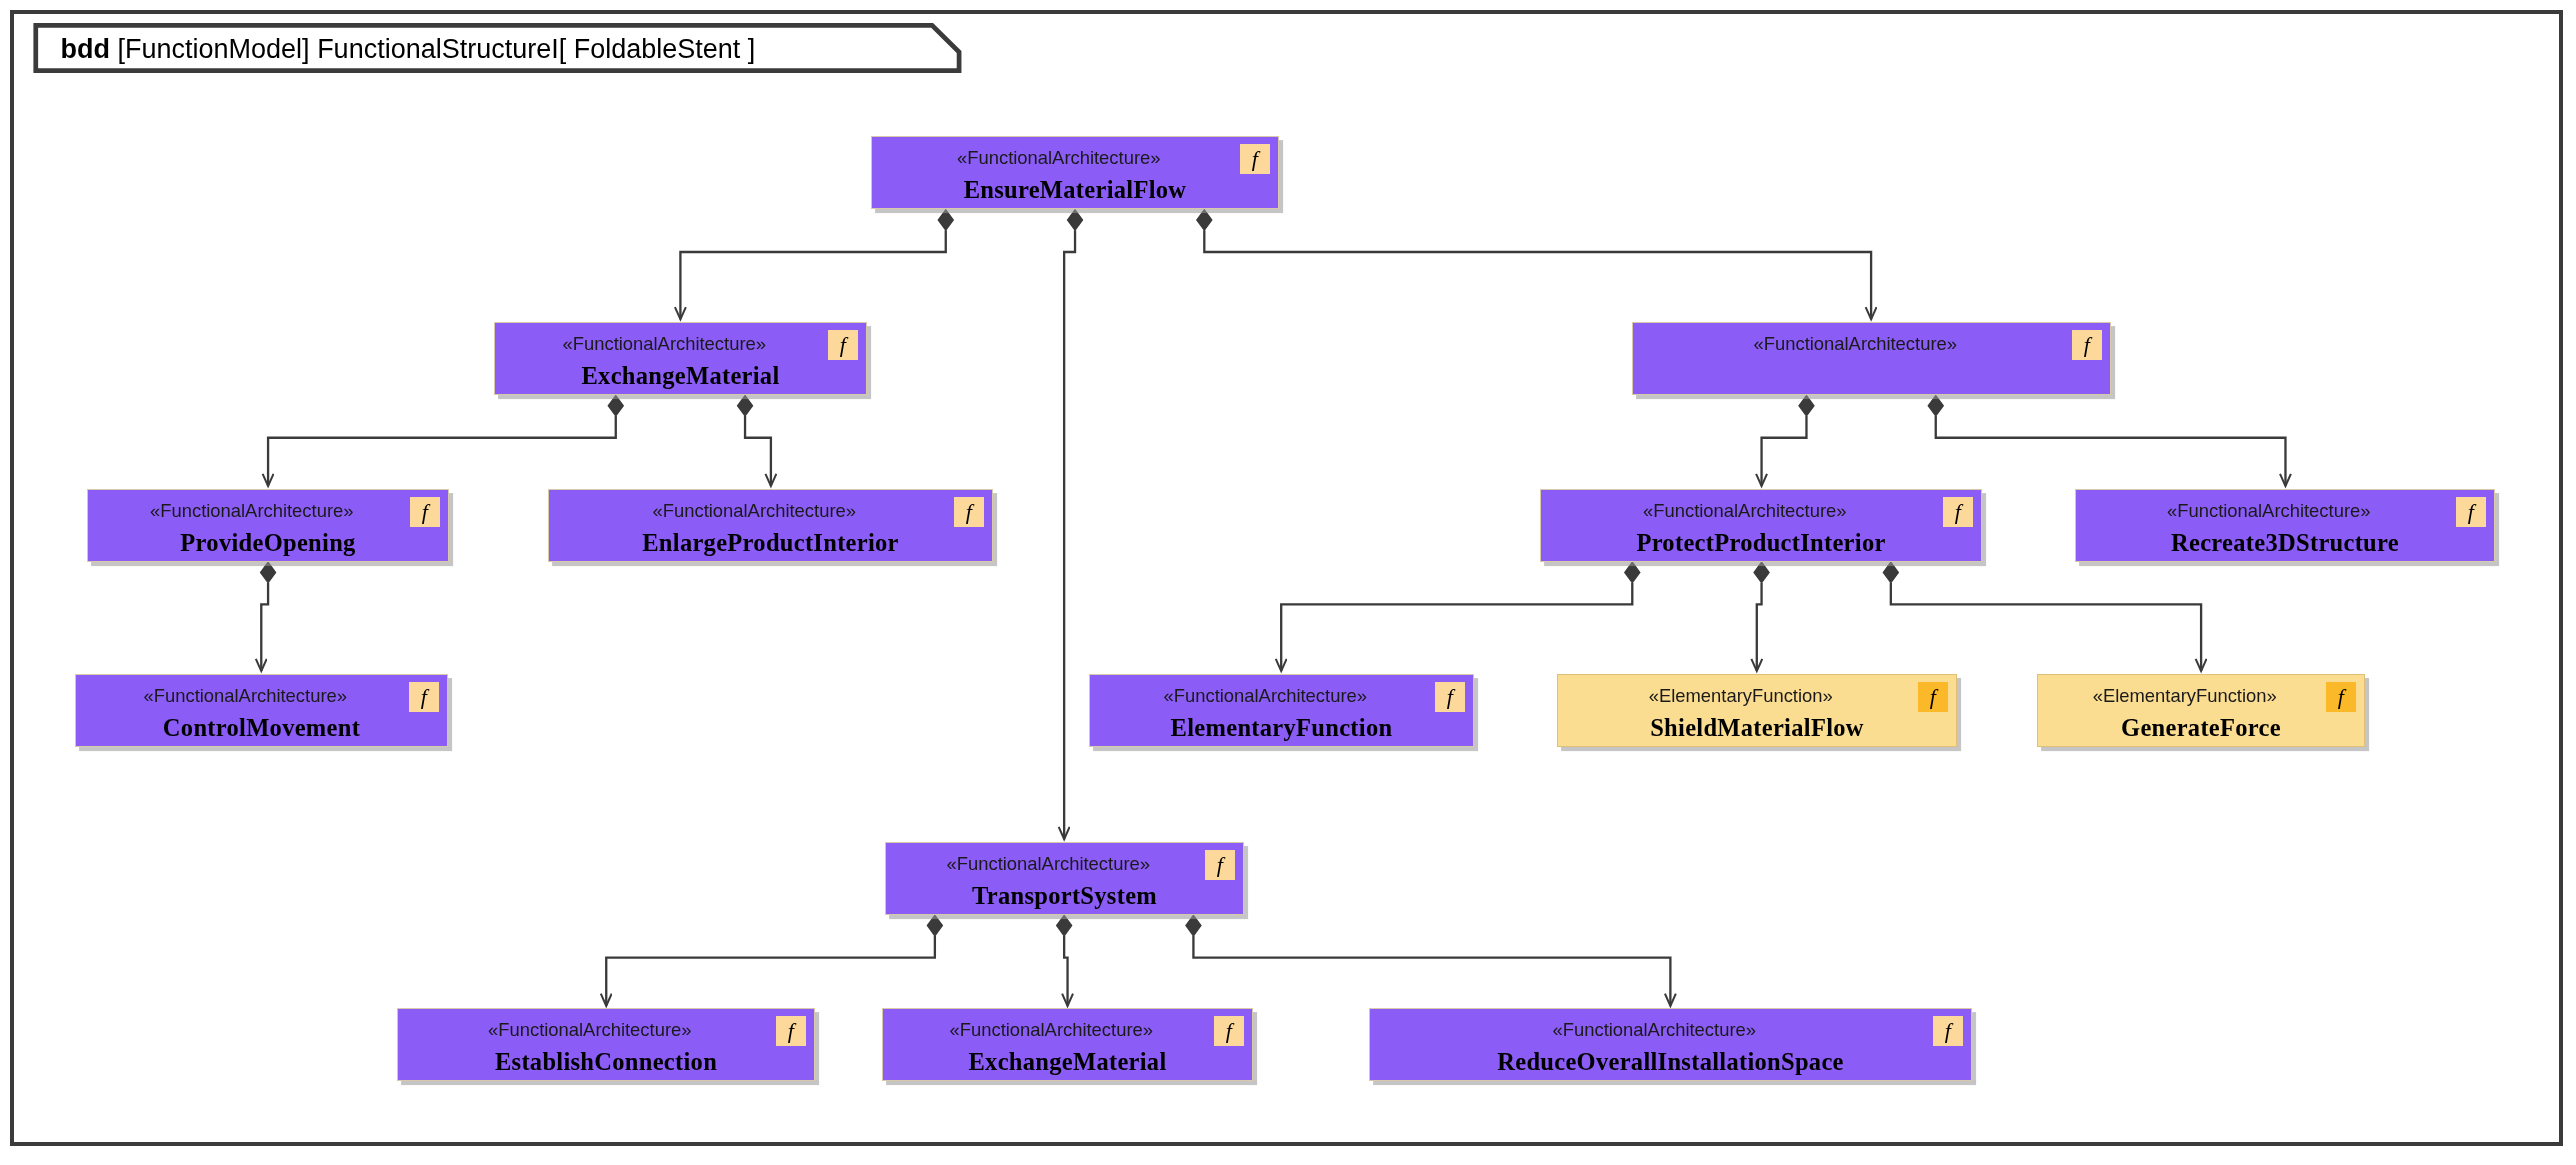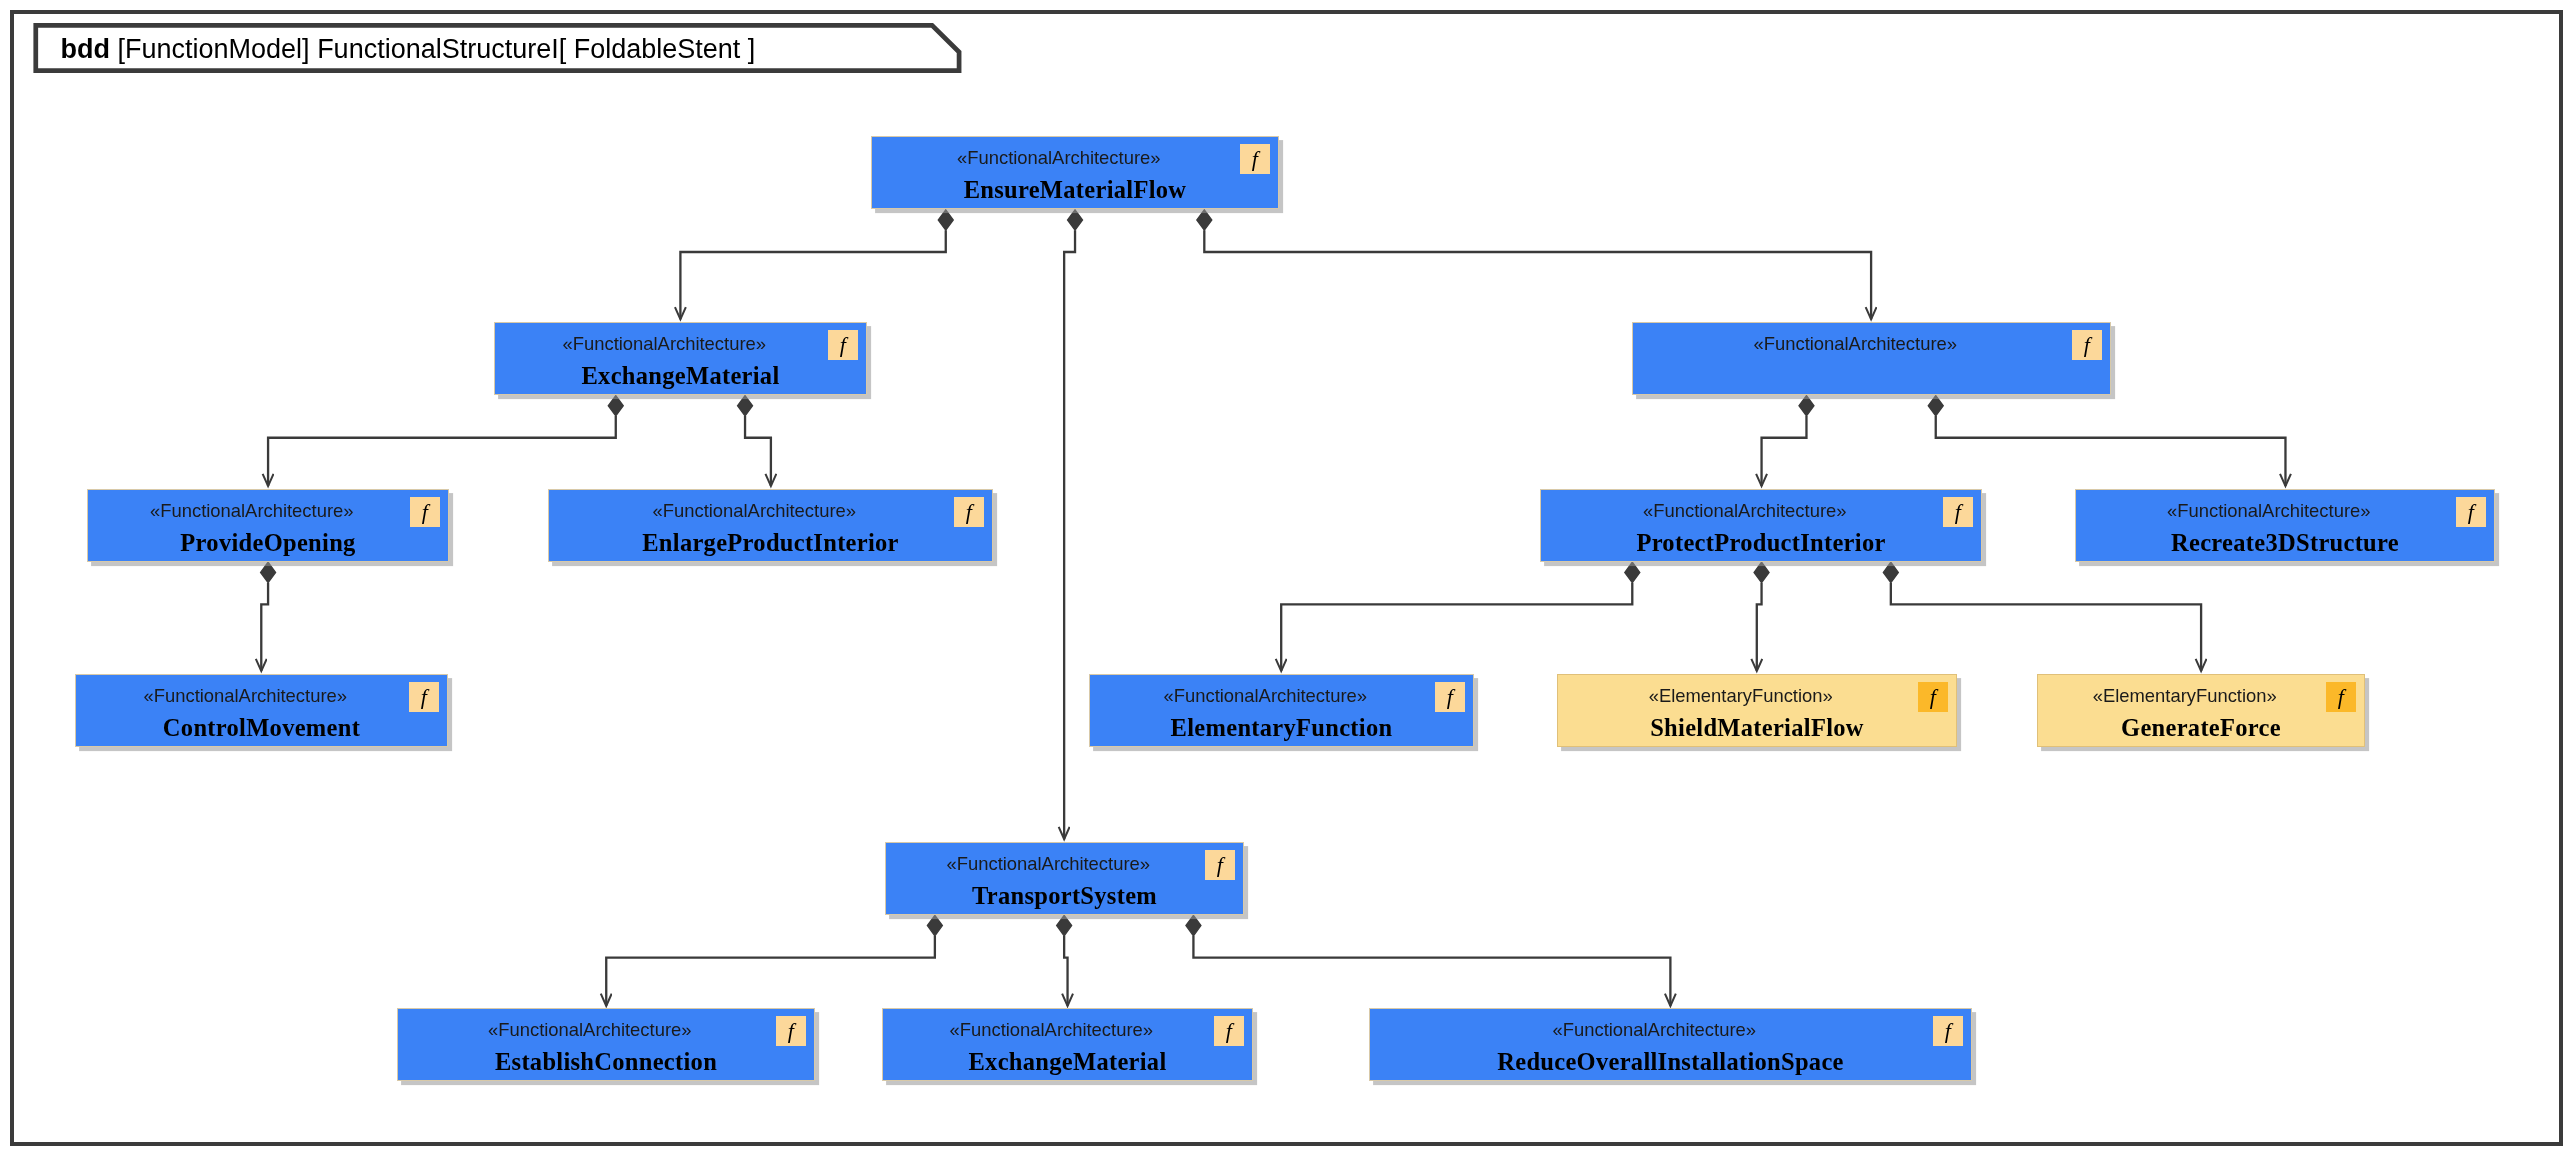--- a/index.html
+++ b/index.html
@@ -55,21 +55,21 @@
     top: 0;
     width: 2576px;
     height: 1166px;
     pointer-events: none;
   }
   
   .node {
     position: absolute;
     box-sizing: border-box;
     border: 0.7px solid #d8c9a8;
-    background: #3b82f6;
+    background: #8b5cf6;
     box-shadow: 4.1px 4.1px 0 0 rgba(150,150,150,0.55);
   }
   .node.elementary {
     background: #fbdd91;
     border-color: #e0c079;
     padding-left: 9px;
   }
   .node .stereo {
     position: absolute;
     left: 0;

